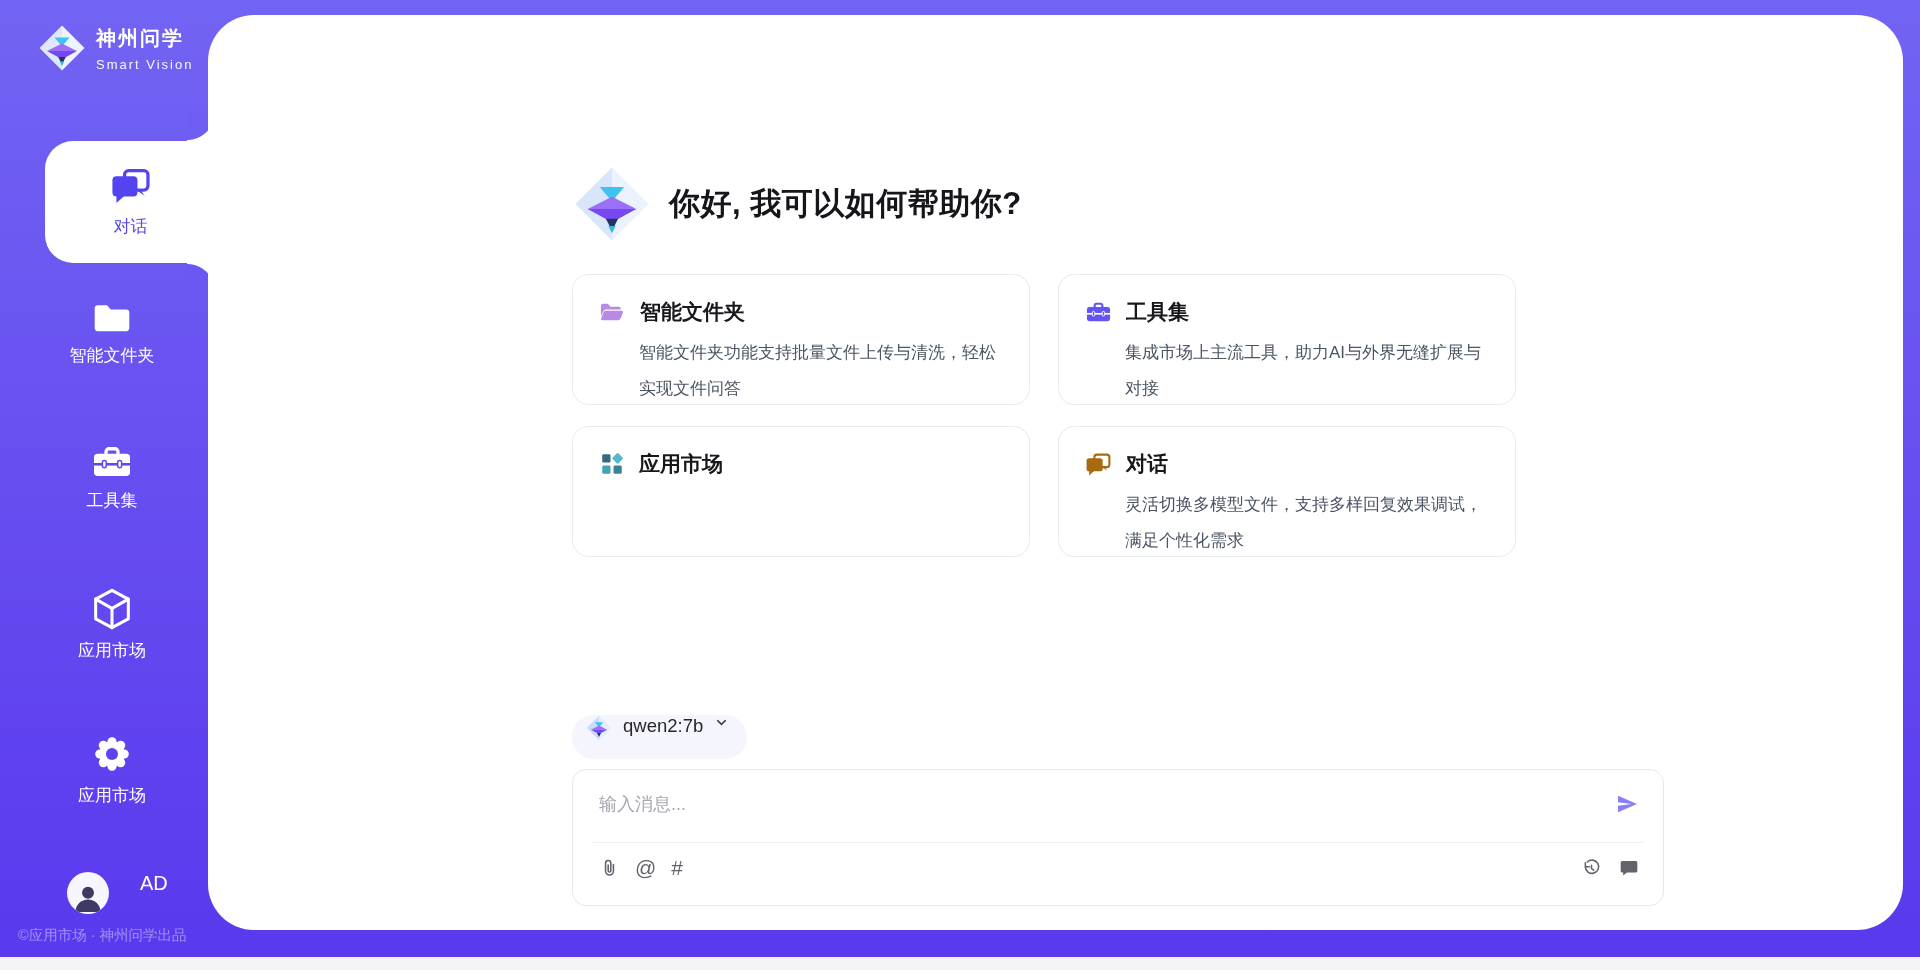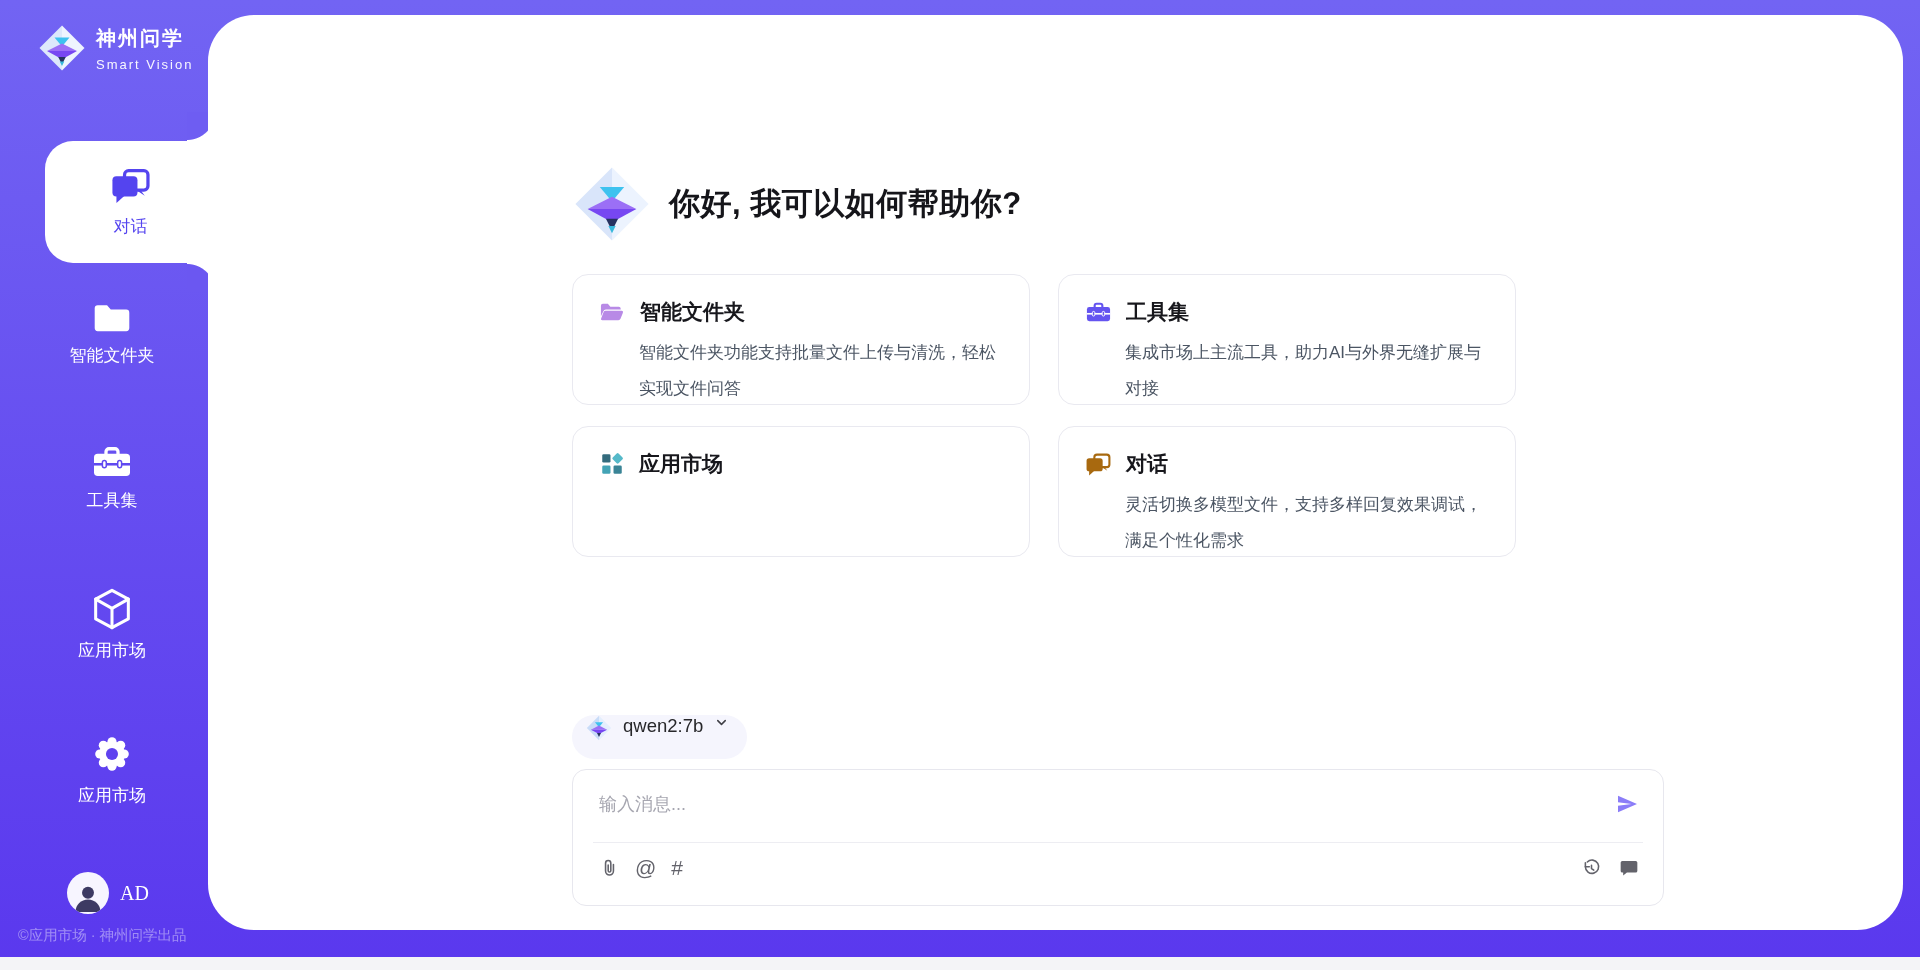--- a/index.html
+++ b/index.html
@@ -20,21 +20,21 @@
   .nav-item .nav-label { font-size:17px; }
 
   .nav-tab { position:absolute; left:37px; top:141px; width:171px; height:122px;
              background:#fff; border-radius:28px 0 0 28px; display:flex; flex-direction:column;
              align-items:center; justify-content:center; gap:9px; color:#5444ef; cursor:pointer; }
   .nav-tab .nav-label { font-size:17px; font-weight:500; }
   .curve { position:absolute; right:0; width:29px; height:29px; }
   .curve-top { top:-29px; background:radial-gradient(circle 29px at 0 0, #6e5df2 0 27.5px, #fff 28.5px); }
   .curve-bottom { bottom:-29px; background:radial-gradient(circle 29px at 0 100%, #6b57f1 0 27.5px, #fff 28.5px); }
 
-  .user-row { position:absolute; left:59px; top:872px; display:flex; align-items:center; gap:11px;font-family:Liberation Serif, serif; }
+  .user-row { position:absolute; left:59px; top:872px; display:flex; align-items:flex-start; gap:31px; }
   .avatar { width:42px; height:42px; border-radius:50%; background:#f7f5ff; overflow:hidden;
             display:flex; align-items:flex-end; justify-content:center; }
   .user-name { color:#fff; font-size:20px; }
   .side-footer { position:absolute; left:10px; top:926px; width:200px;
                  color:rgba(255,255,255,.42); font-size:14.5px; }
 
   
   .panel { position:absolute; left:208px; top:15px; right:17px; bottom:40px;
            background:#fff; border-radius:46px; }
 

